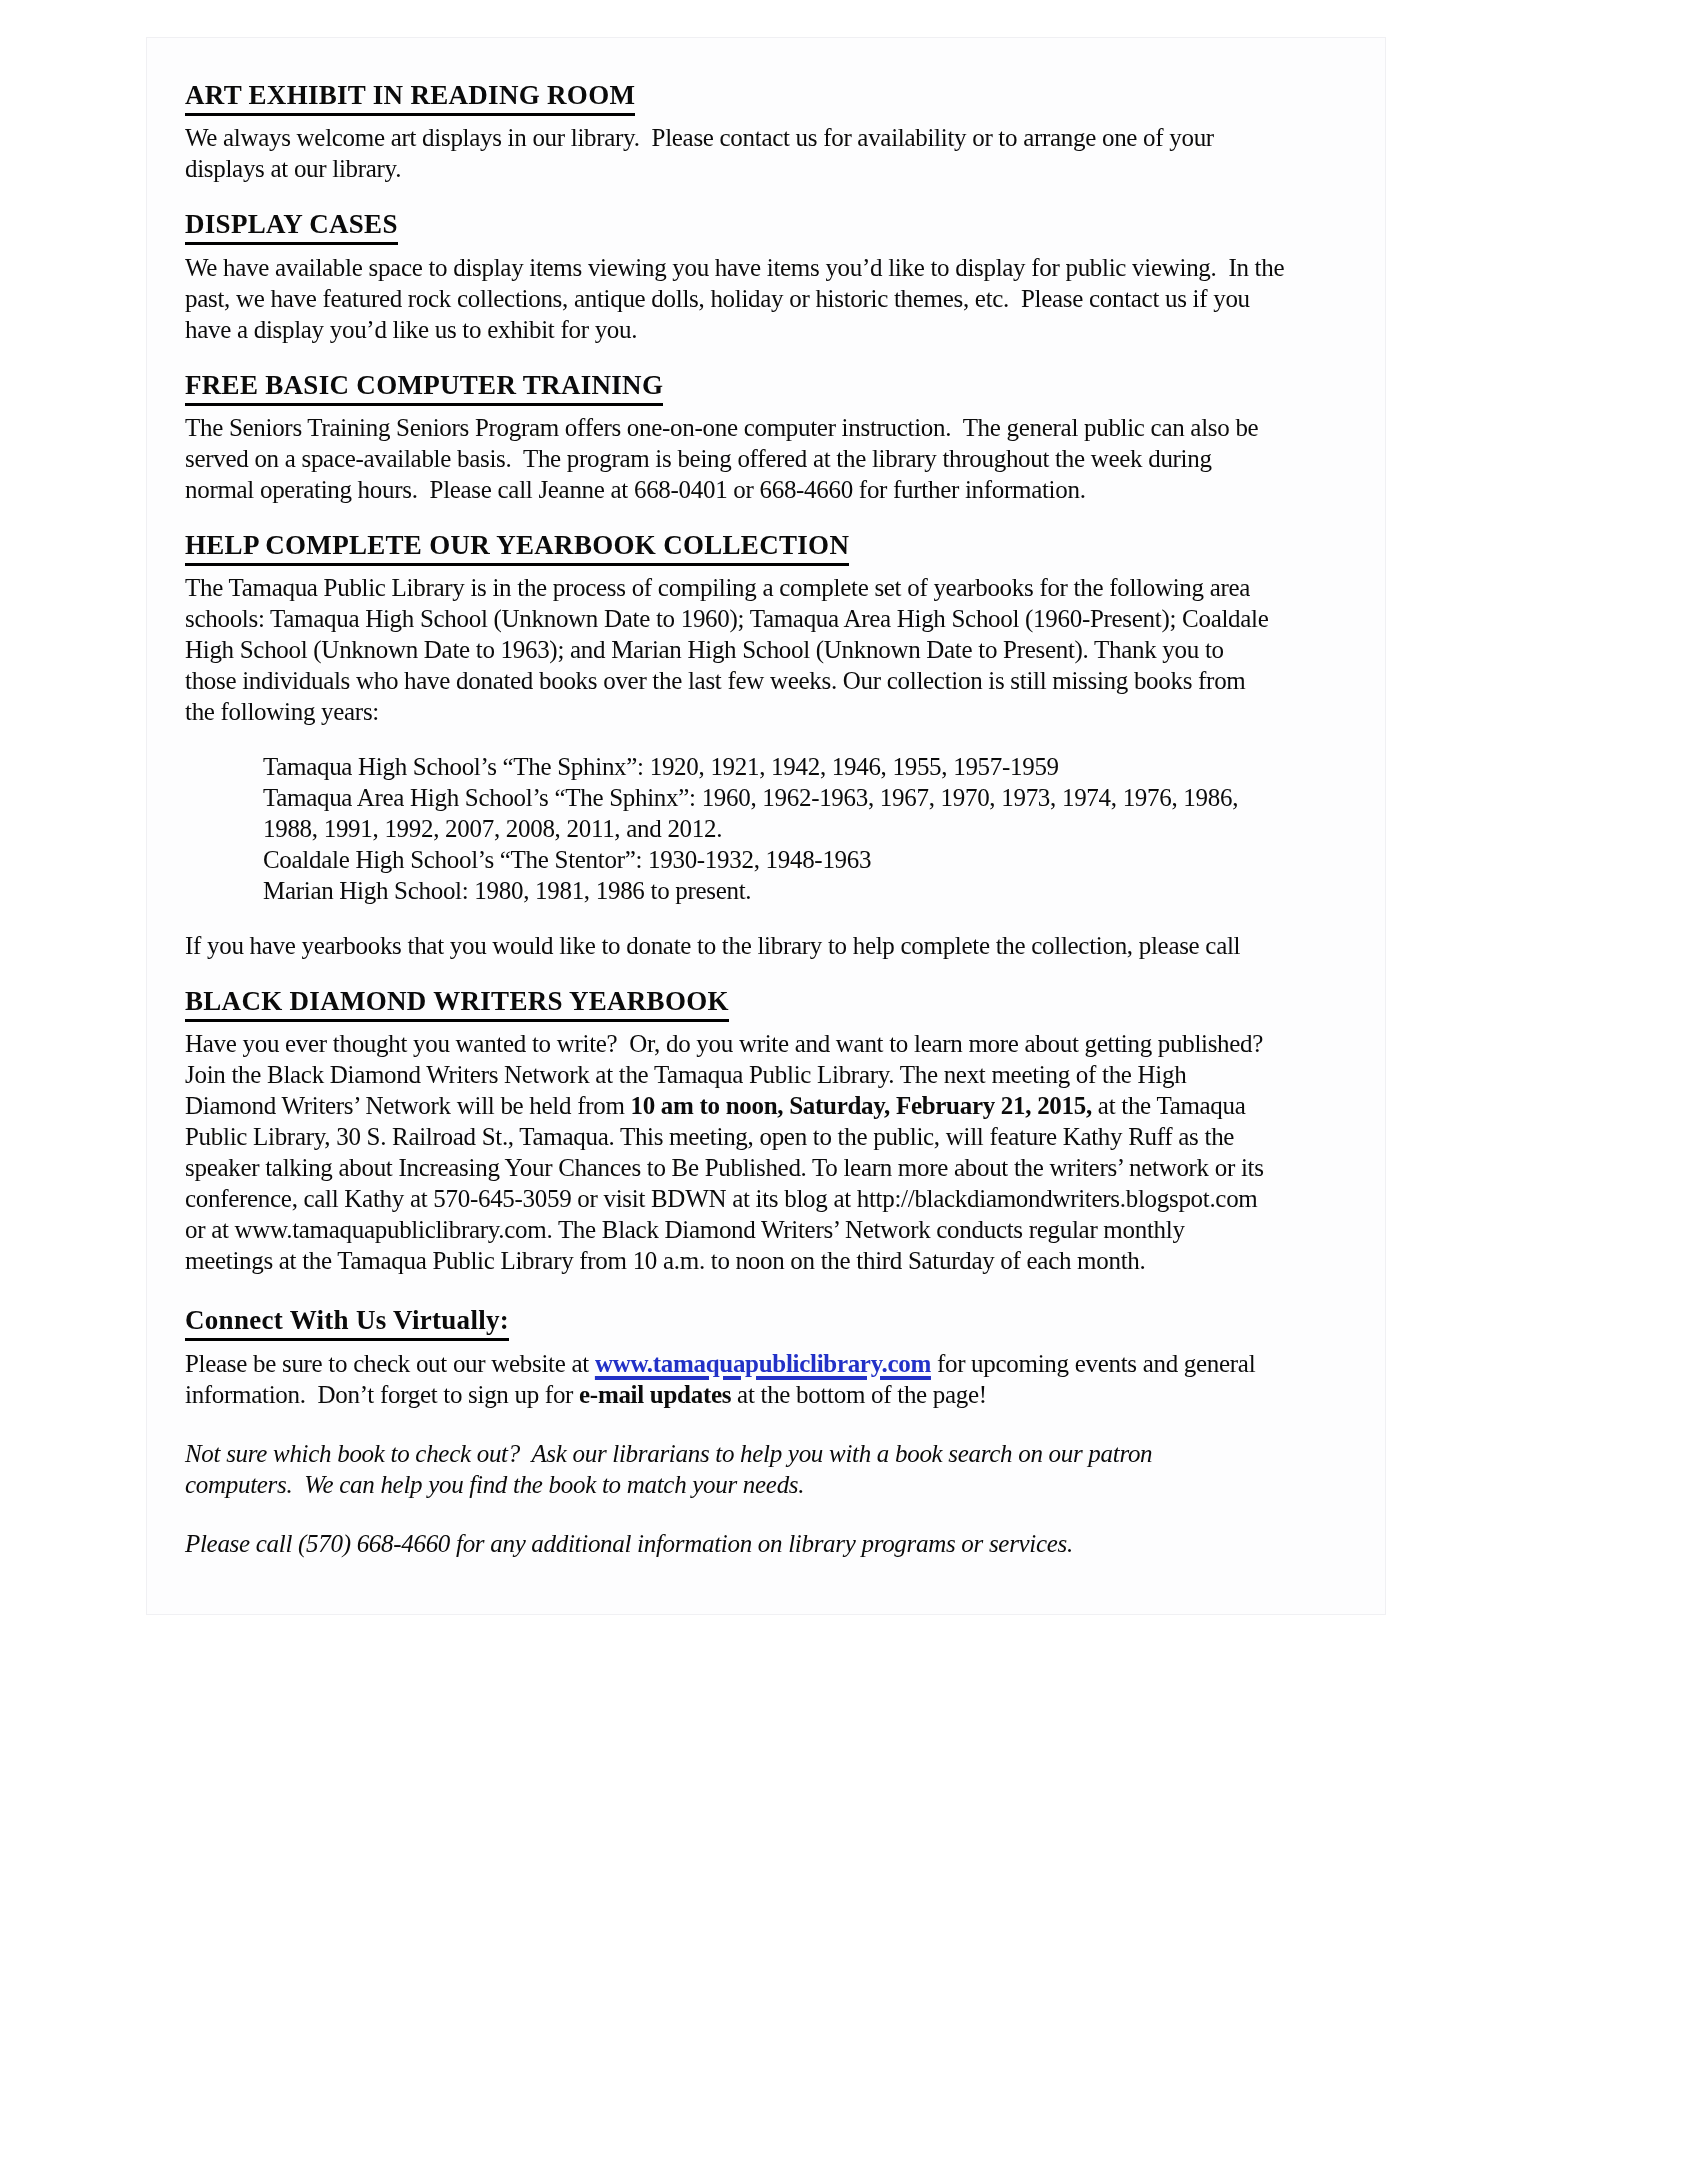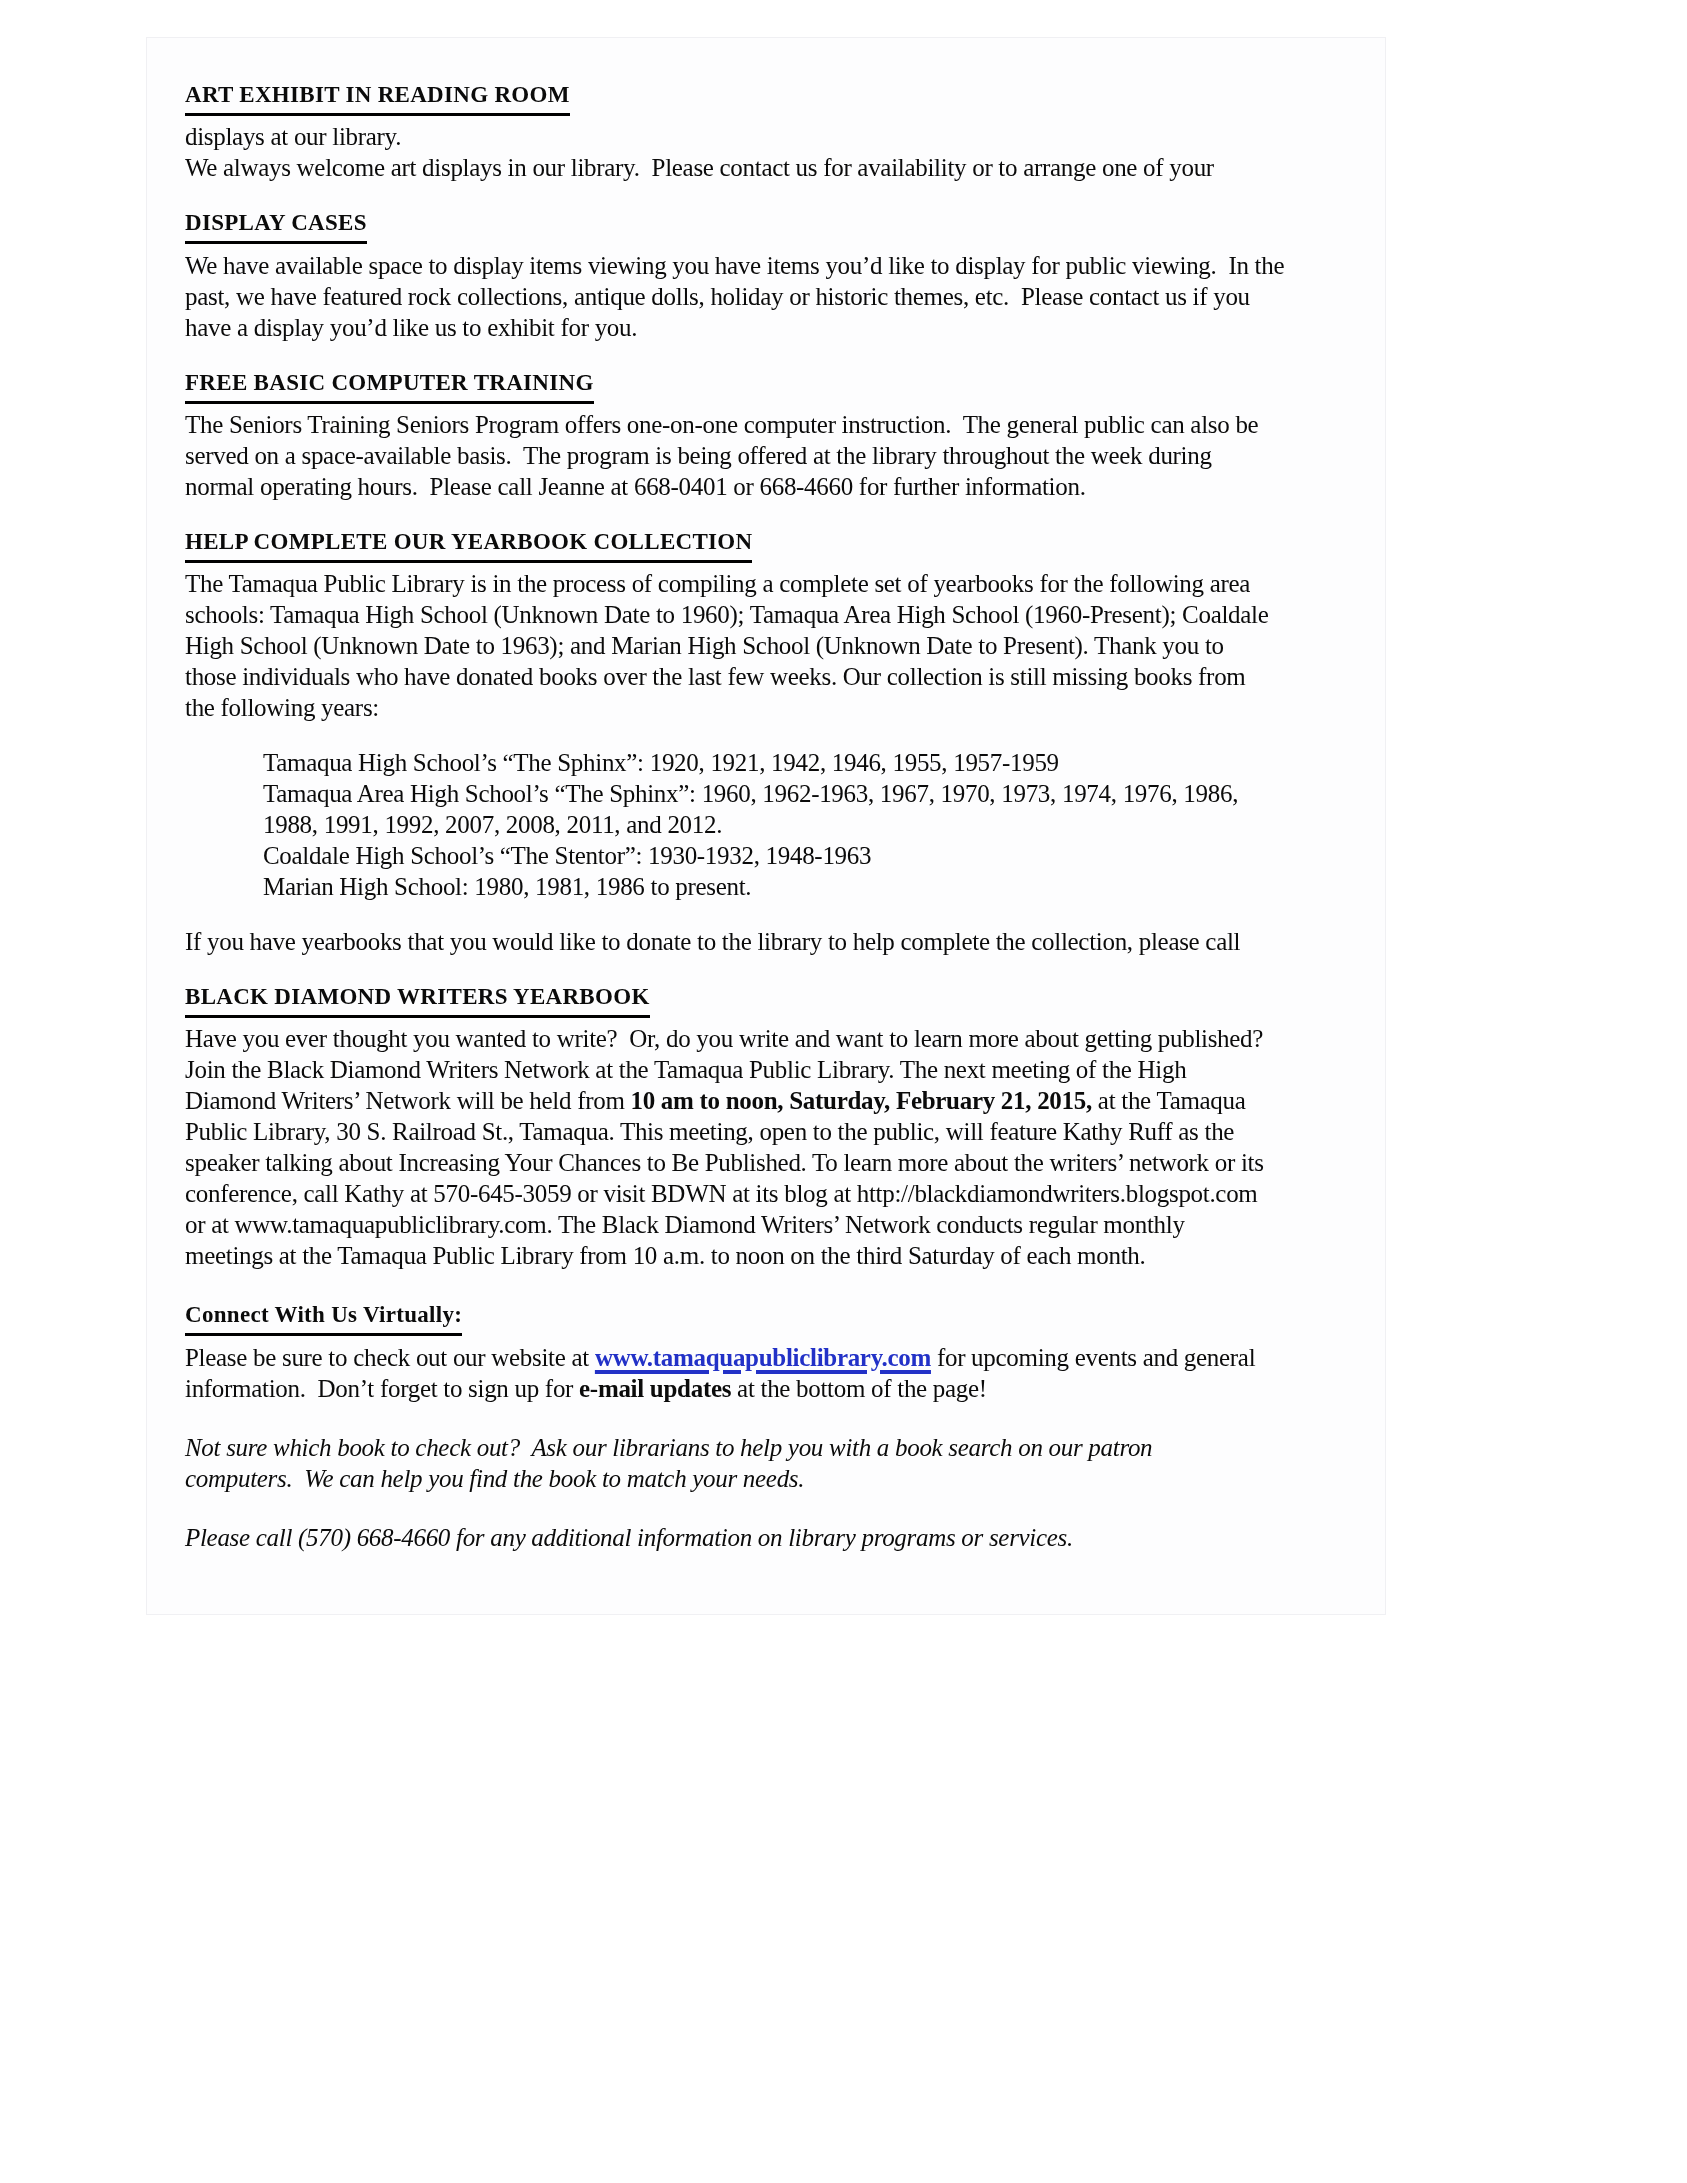--- a/index.html
+++ b/index.html
@@ -18,21 +18,21 @@
     border:0.7px solid #f0f0f3;
     box-sizing:border-box;
     padding:41px 20px 0 38px;
   }
   .block{margin-bottom:24px;}
   .block.gap-lg{margin-top:28px;}
   .heading{line-height:32px;margin-bottom:5.3px;}
   .heading-text{
     display:inline-block;
     font-weight:bold;
-    font-size:23px;
+    font-size:27px;
     letter-spacing:0.3px;
     border-bottom:3.3px solid #000;
     padding-bottom:2px;
   }
   .line{
     font-size:25px;
     line-height:31px;
     letter-spacing:-0.3px;
     white-space:pre;
   }
@@ -49,22 +49,22 @@
   }
   .block.bold-italic .run{font-style:italic;font-weight:normal;}
   .block.italic .run{font-style:italic;}
 </style>
 </head>
 <body>
 
 <div class="page">
     <div class="block">
       <div class="heading"><span class="heading-text">ART EXHIBIT IN READING ROOM</span></div>
+      <div class="line"><span class="run">We always welcome art displays in our library.  Please contact us for availability or to arrange one of your</span></div>
       <div class="line"><span class="run">displays at our library.</span></div>
-      <div class="line"><span class="run">We always welcome art displays in our library.  Please contact us for availability or to arrange one of your</span></div>
     </div>
     <div class="block">
       <div class="heading"><span class="heading-text">DISPLAY CASES</span></div>
       <div class="line"><span class="run">We have available space to display items viewing you have items you’d like to display for public viewing.  In the</span></div>
       <div class="line"><span class="run">past, we have featured rock collections, antique dolls, holiday or historic themes, etc.  Please contact us if you</span></div>
       <div class="line"><span class="run">have a display you’d like us to exhibit for you.</span></div>
     </div>
     <div class="block">
       <div class="heading"><span class="heading-text">FREE BASIC COMPUTER TRAINING</span></div>
       <div class="line"><span class="run">The Seniors Training Seniors Program offers one-on-one computer instruction.  The general public can also be</span></div>

